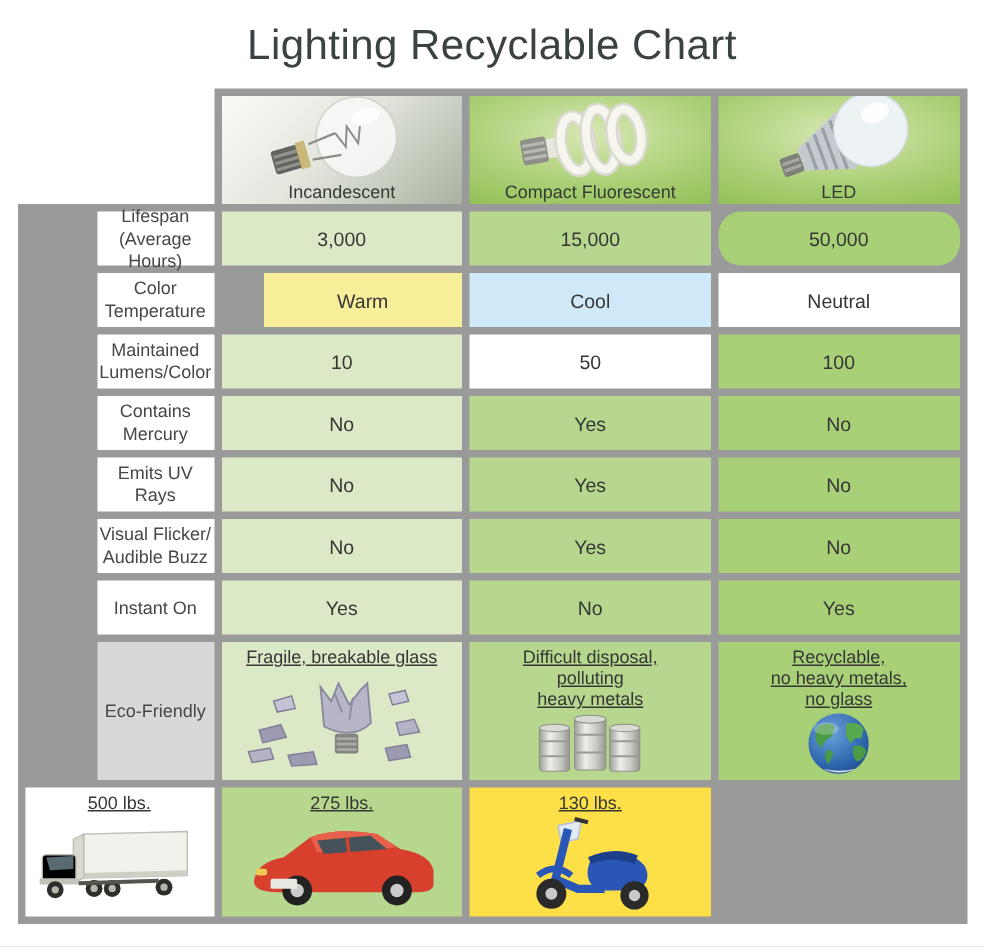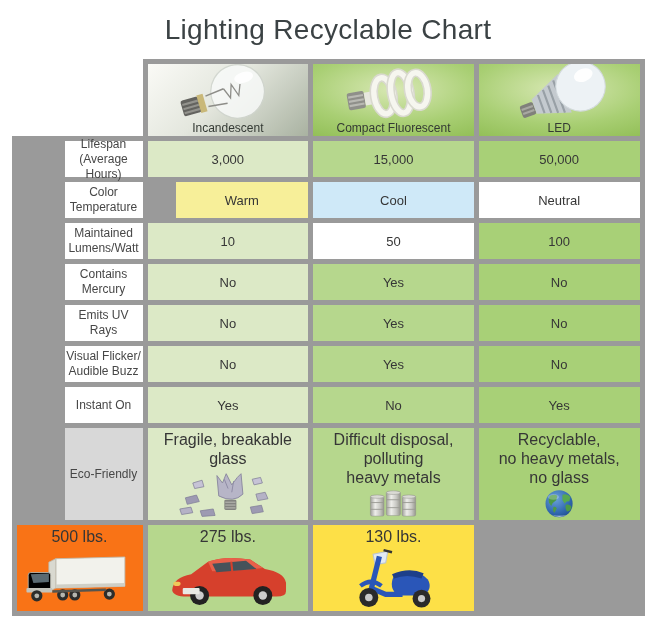--- a/index.html
+++ b/index.html
@@ -38,21 +38,21 @@
   .cell{
     display:flex;align-items:center;justify-content:center;
     text-align:center;white-space:pre-line;
   }
   .lbl{background:#ffffff;font-size:12px;color:#474747;line-height:1.25;margin-left:48px;}
   .val{font-size:13px;color:#363636;}
   .img-cell{
     flex-direction:column;justify-content:flex-start;
     padding:3px 2px 2px 2px;box-sizing:border-box;
   }
-  .img-cell .cap{font-size:16px;line-height:1.18;color:#363636;white-space:pre-line;}
+  .img-cell .cap{font-size:12px;line-height:1.18;color:#363636;white-space:pre-line;text-decoration:underline;}
   .img-cell svg{flex:1 1 auto;width:92%;min-height:0;margin-top:1px;}
 </style>
 </head>
 <body>
 
 <div class="page">
   <h1 class="title">Lighting Recyclable Chart</h1>
 
   <div class="table-wrap">
 
@@ -108,29 +108,29 @@
         <div class="hlabel">LED</div>
       </div>
     </div>
 
     <div class="body-grid">
 
       <div class="cell lbl">Lifespan
 (Average Hours)</div>
       <div class="cell val" style="background-color: rgb(220, 233, 198);">3,000</div>
       <div class="cell val" style="background-color: rgb(182, 215, 141);">15,000</div>
-      <div class="cell val" style="background-color: rgb(168, 208, 119);">50,000</div>
+      <div class="cell val" style="background-color: rgb(168, 208, 119); border-radius: 15px;">50,000</div>
 
       <div class="cell lbl">Color Temperature</div>
       <div class="cell val" style="background-color: rgb(247, 239, 153); margin-left: 28px;">Warm</div>
       <div class="cell val" style="background-color: rgb(207, 233, 248);">Cool</div>
       <div class="cell val" style="background-color: rgb(255, 255, 255);">Neutral</div>
 
       <div class="cell lbl">Maintained
-Lumens/Watt</div>
+Lumens/Color</div>
       <div class="cell val" style="background-color: rgb(220, 233, 198);">10</div>
       <div class="cell val" style="background-color: #ffffff;">50</div>
       <div class="cell val" style="background-color: rgb(168, 208, 119);">100</div>
 
       <div class="cell lbl">Contains Mercury</div>
       <div class="cell val" style="background-color: rgb(220, 233, 198);">No</div>
       <div class="cell val" style="background-color: rgb(182, 215, 141);">Yes</div>
       <div class="cell val" style="background-color: rgb(168, 208, 119);">No</div>
 
       <div class="cell lbl">Emits UV Rays</div>
@@ -217,21 +217,21 @@
           <path d="M44 12 Q52 8 57 12 L55 20 Q48 24 46 30 L42 24 Q41 16 44 12 Z" fill="#4d9a46"></path>
           <path d="M50 32 Q54 30 56 34 L52 42 Q48 40 50 32 Z" fill="#4d9a46"></path>
           <path d="M66 10 Q76 8 80 14 L78 22 Q72 20 70 26 L66 20 Z" fill="#57a84f"></path>
           <path d="M72 28 Q80 26 82 32 Q80 40 74 40 Q70 34 72 28 Z" fill="#4d9a46"></path>
           <path d="M48 46 Q60 52 74 46 Q60 49 48 46 Z" fill="#e9f0f6" opacity="0.9"></path>
           <ellipse cx="50" cy="14" rx="10" ry="5" fill="#ffffff" opacity="0.25"></ellipse>
         </svg>
       </div>
 
 
-      <div class="cell img-cell" style="background-color: #f97316;">
+      <div class="cell img-cell" style="background-color: #ffffff;">
         <div class="cap">500 lbs.</div>
         <svg viewBox="0 0 130 58">
           <path d="M38 6 L118 4 L118 38 L38 40 Z" fill="#f2f2ec" stroke="#bdbdb4" stroke-width="1"></path>
           <path d="M30 10 L38 6 L38 40 L30 44 Z" fill="#d9d9d0" stroke="#bdbdb4" stroke-width="1"></path>
           <path d="M38 36 L118 34 L118 38 L38 40 Z" fill="#cfcfc6"></path>
           <rect x="6" y="22" width="26" height="20" rx="3" fill="#ececе4" fill-opacity="1" stroke="#b9b9b0" stroke-width="1"></rect>
           <polygon points="9,24 30,23 30,33 12,34" fill="#5a6a72"></polygon>
           <rect x="4" y="40" width="30" height="5" rx="1" fill="#c3c3bb"></rect>
           <circle cx="16" cy="49" r="6.5" fill="#2d2d2b"></circle>
             <circle cx="16" cy="49" r="2.8" fill="#b6b6ae"></circle>

